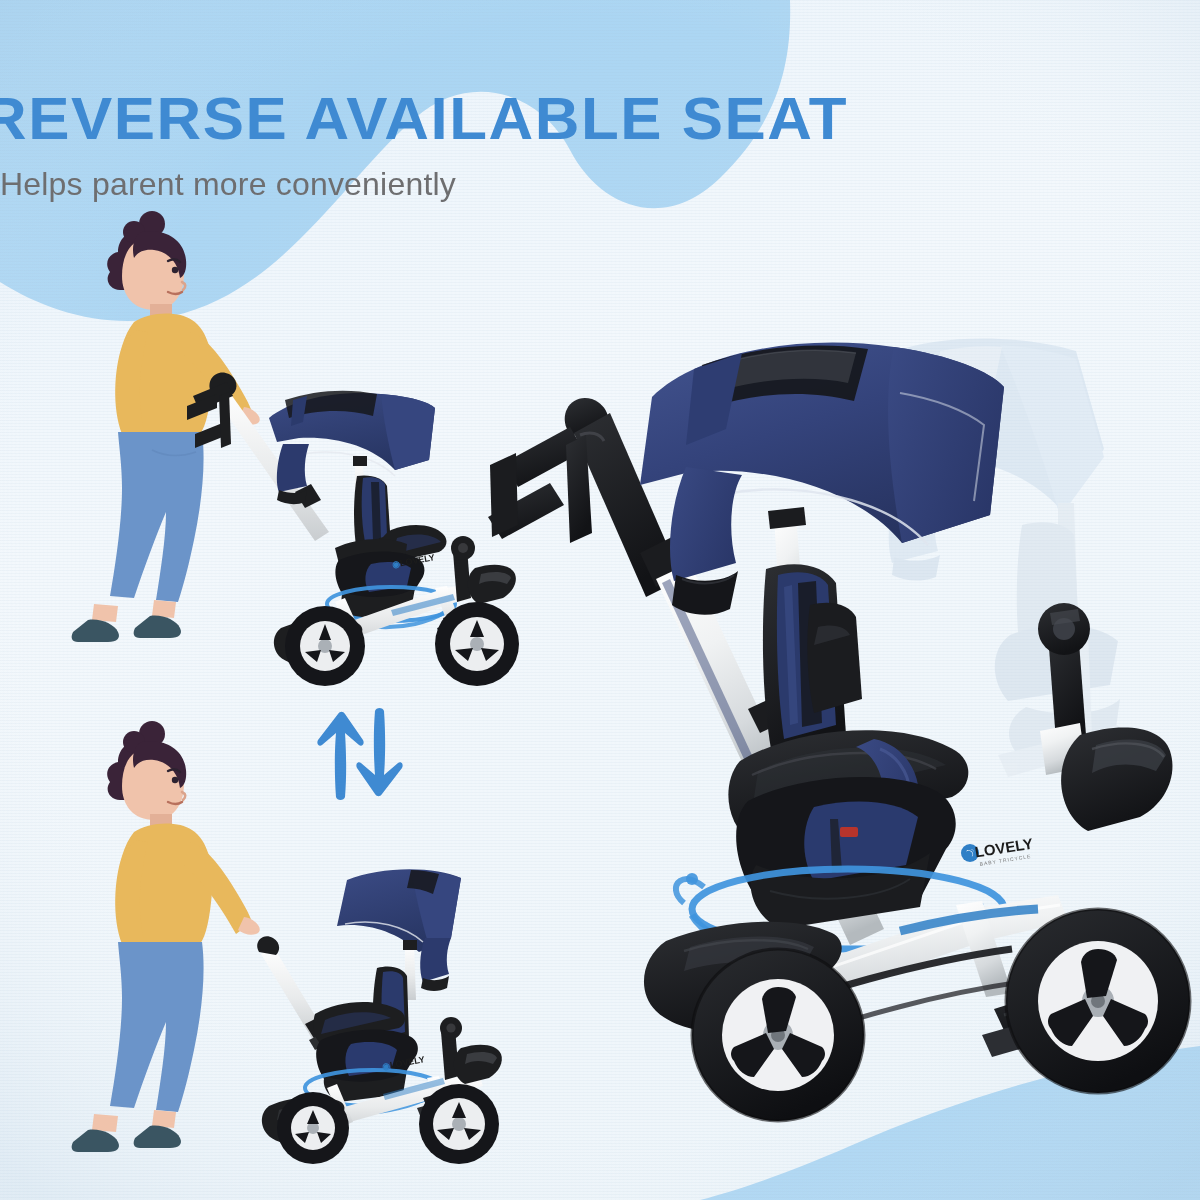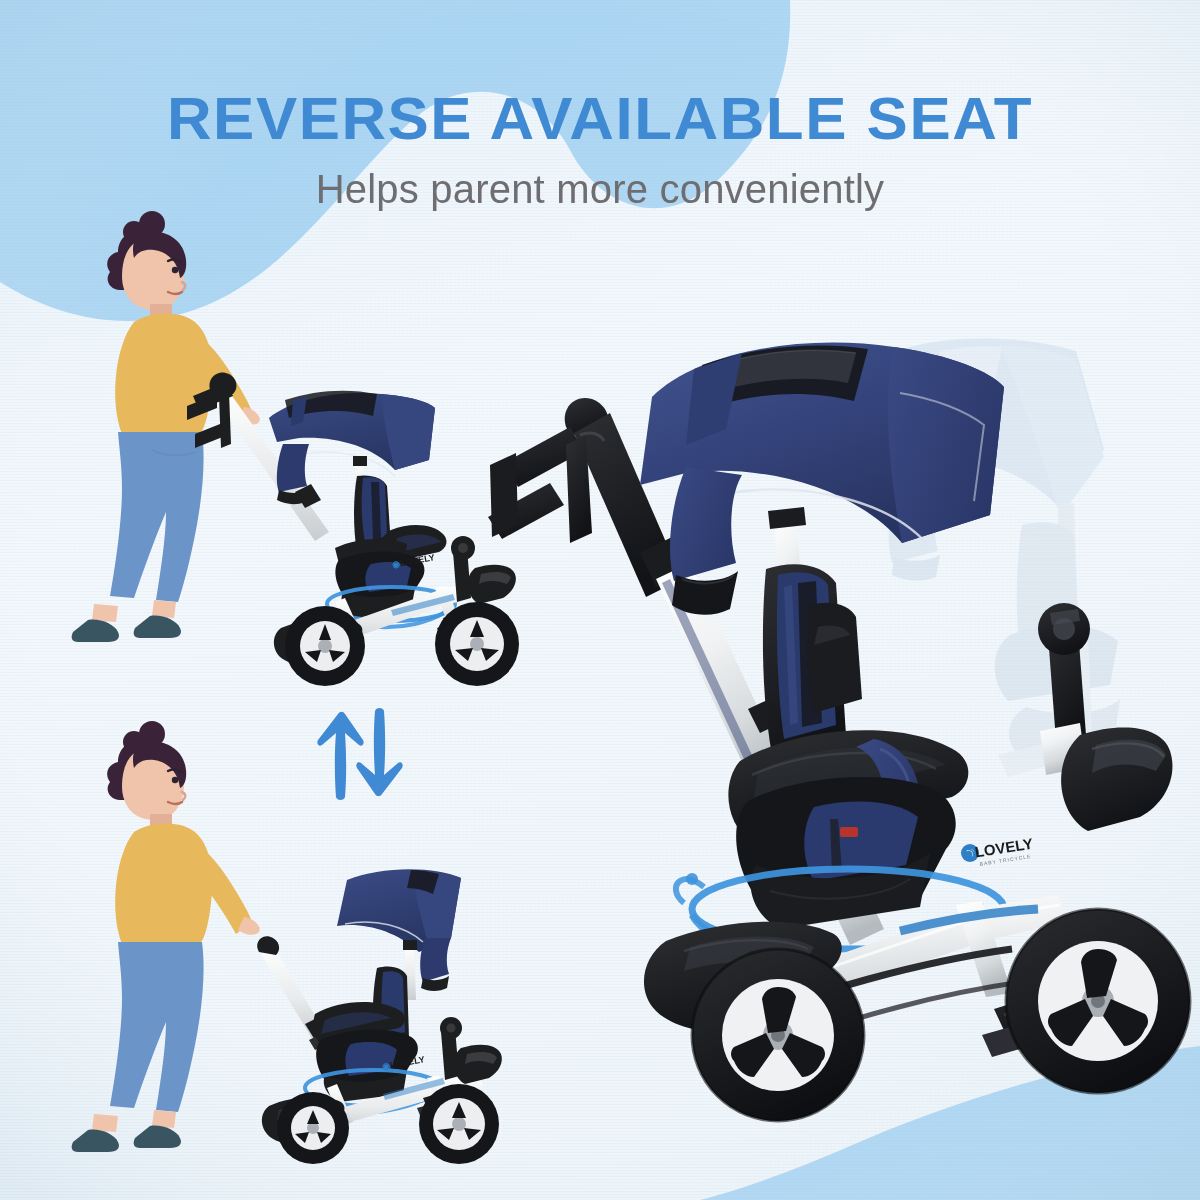--- a/index.html
+++ b/index.html
@@ -13,35 +13,35 @@
 
   
   .bg-base { position:absolute; inset:0;
     background:linear-gradient(160deg,#eaf3fb 0%,#f3f8fc 35%,#eef5fa 100%); }
   .bg-texture { position:absolute; inset:0; opacity:.55;
     background-image:repeating-linear-gradient(0deg, rgba(255,255,255,0) 0px, rgba(255,255,255,0) 2px, rgba(160,185,205,.16) 2px, rgba(160,185,205,.16) 3px),
                      repeating-linear-gradient(90deg, rgba(255,255,255,0) 0px, rgba(255,255,255,0) 3px, rgba(170,195,215,.07) 3px, rgba(170,195,215,.07) 4px); }
   .blob-svg { position:absolute; inset:0; width:1200px; height:1200px; }
 
   
-  .head-wrap { position:absolute; top:88px; left:0; width:1200px; text-align:center; z-index:14; }
+  .head-wrap { position:absolute; top:88px; left:0; width:1200px; text-align:left; z-index:14; }
   .headline {
     font-family:"Liberation Sans", sans-serif;
     font-weight:bold;
     font-size:60px;
     letter-spacing:1.5px;
     color:#3f8ad2;
     line-height:1.02;
     transform:scaleX(1.03);
   }
   .subline {
     margin-top:14px;
     font-family:"Liberation Sans", sans-serif;
     font-weight:normal;
-    font-size:40px;
+    font-size:32px;
     line-height:1.33;
     color:#6e6e70;
     letter-spacing:.2px;
   }
 
   
   .layer { position:absolute; }
   svg { display:block; overflow:visible; }
 
   

